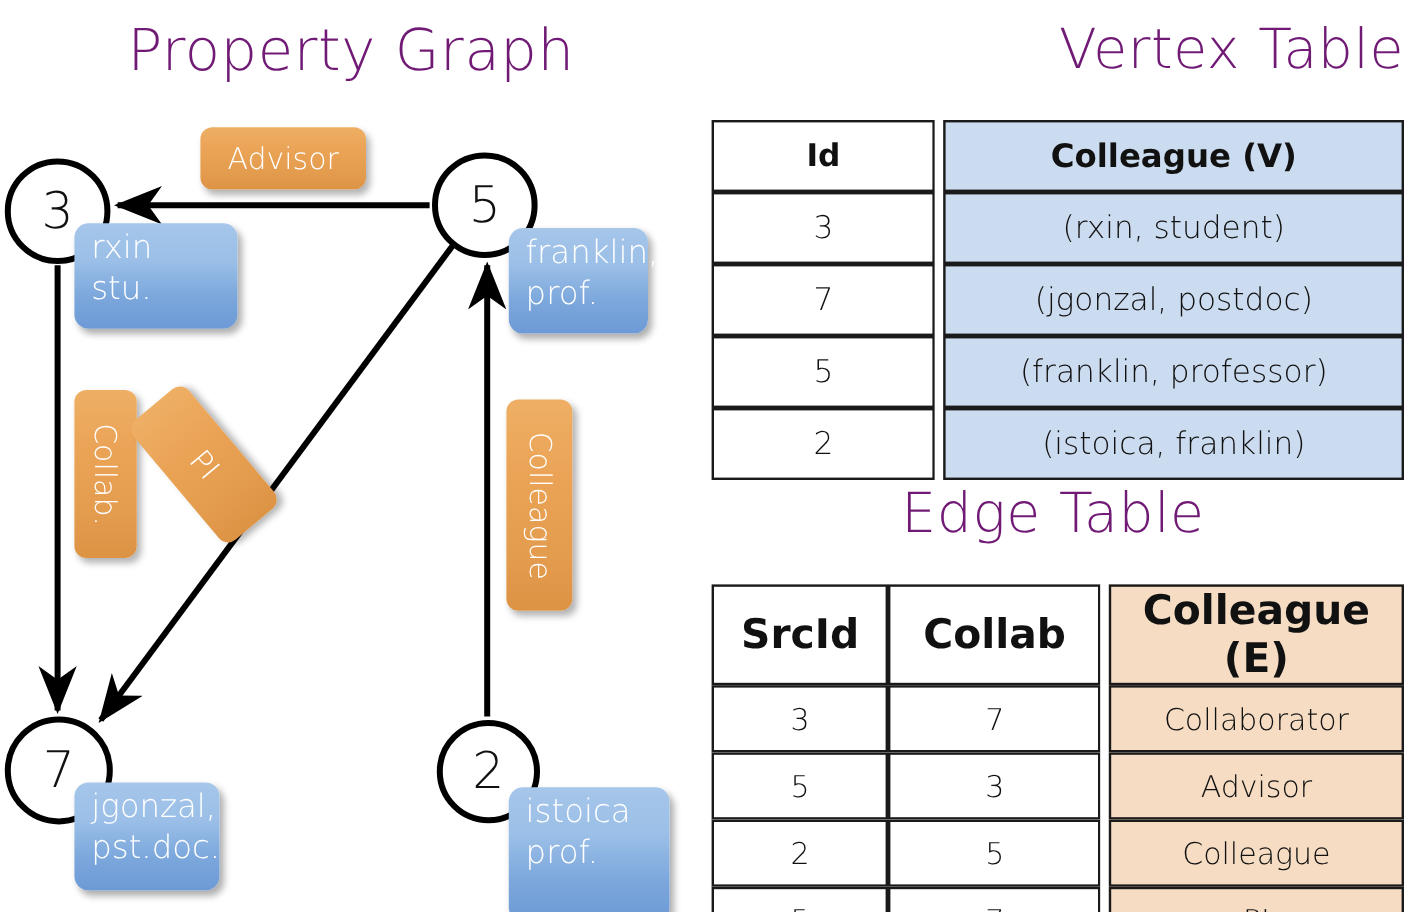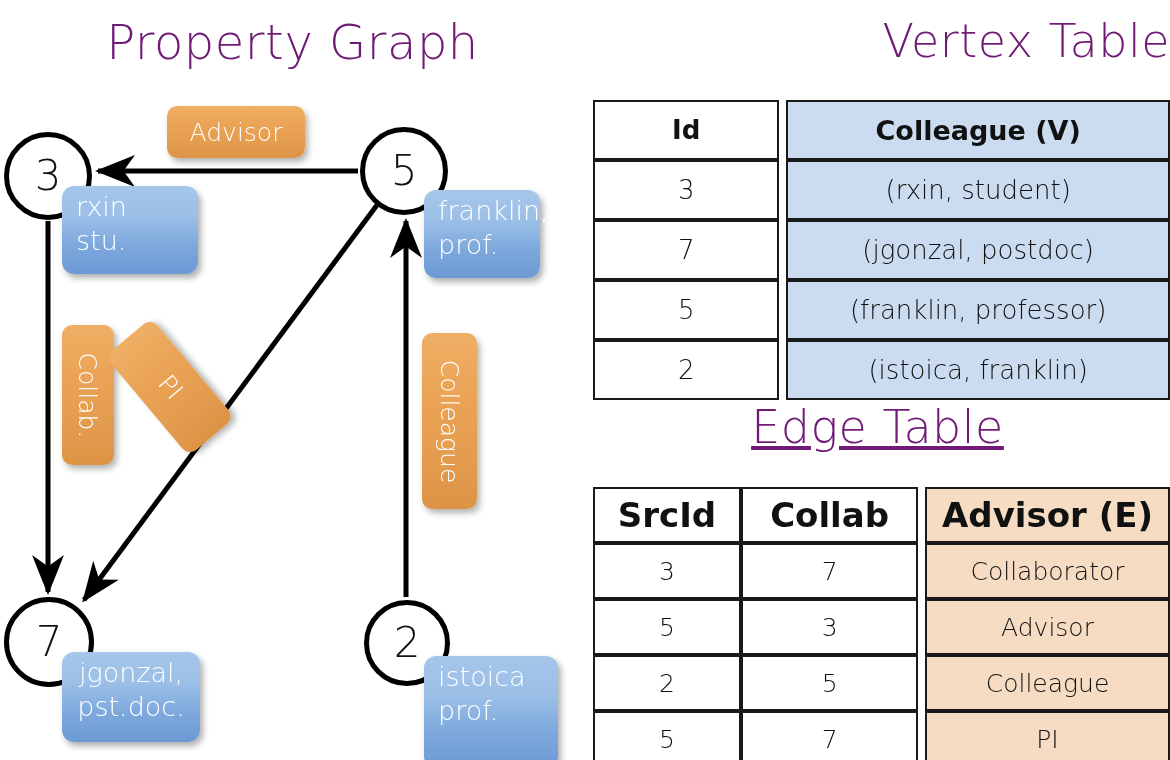--- a/index.html
+++ b/index.html
@@ -20,21 +20,21 @@
   .title {
     position: absolute;
     font-family: "DejaVu Sans", sans-serif;
     font-weight: 300;
     color: #701a75;
     letter-spacing: 0.5px;
     white-space: nowrap;
   }
   #title-property-graph { left: 0; top: 14px; width: 585px; text-align: center; font-size: 48px; }
   #title-vertex-table   { left: 585px; top: 14px; width: 585px; text-align: right; font-size: 46px; }
-  #title-edge-table     { left: 585px; top: 400px; width: 585px; text-align: center; font-size: 46px; text-decoration: underline; }
+  #title-edge-table     { left: 585px; top: 400px; width: 585px; text-align: center; font-size: 46px; }
 
   
   #graph-panel {
     position: absolute;
     left: 0; top: 0;
     width: 585px; height: 760px;
   }
   #graph-edges {
     position: absolute;
     left: 0; top: 0;
@@ -71,21 +71,21 @@
     font-family: "DejaVu Sans", sans-serif;
     font-weight: 300;
     font-size: 27px;
     line-height: 1.25;
     padding: 4px 14px;
     box-sizing: border-box;
     white-space: pre-line;
   }
   #prop-rxin     { left: 62px;  top: 186px; width: 136px; height: 88px; }
   #prop-franklin { left: 424px; top: 190px; width: 116px; height: 88px; }
-  #prop-jgonzal  { left: 62px;  top: 652px; width: 138px; height: 90px; text-align: center; }
+  #prop-jgonzal  { left: 62px;  top: 652px; width: 121px; height: 90px; }
   #prop-istoica  { left: 424px; top: 656px; width: 134px; height: 112px; }
 
   
   .edge-label {
     position: absolute;
     border-radius: 10px;
     background: linear-gradient(to bottom, #eeaf64 0%, #eaa255 40%, #e39b4e 75%, #dd9344 100%);
     box-shadow: 3px 4px 6px rgba(0,0,0,0.30);
     color: #ffffff;
     font-family: "DejaVu Sans", sans-serif;
@@ -233,21 +233,21 @@
     </tr>
   </tbody>
 </table>
 
 <table class="tbl" id="edge-table">
   <thead>
     <tr>
       <th class="c-src">SrcId</th>
       <th class="c-dst">Collab</th>
       <td class="col-gap"></td>
-      <th class="c-prop">Advisor (E)</th>
+      <th class="c-prop">Colleague (E)</th>
     </tr>
   </thead>
   <tbody>
     <tr>
       <td class="c-src">3</td>
       <td class="c-dst">7</td>
       <td class="col-gap"></td>
       <td class="c-prop">Collaborator</td>
     </tr>
     <tr>

